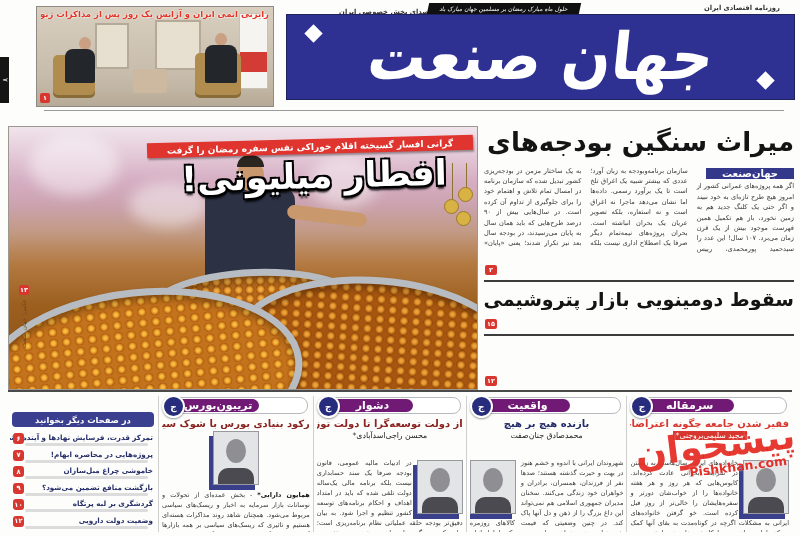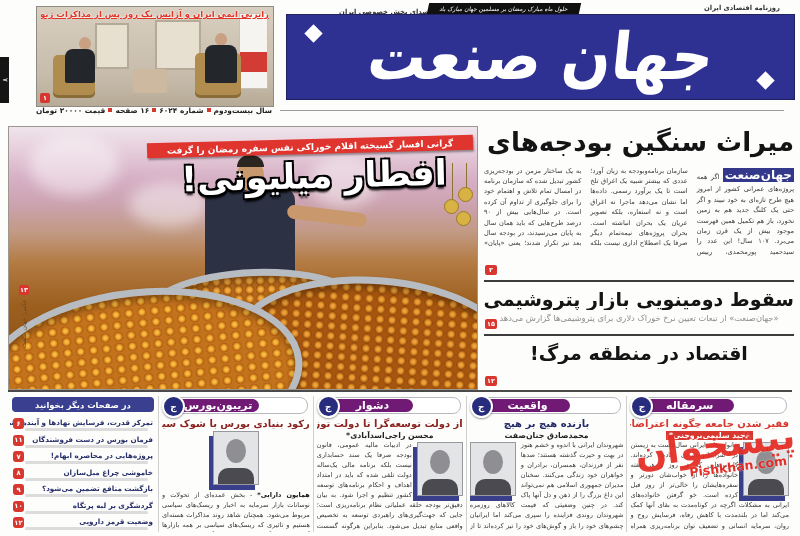--- a/index.html
+++ b/index.html
@@ -11,21 +11,21 @@
   .edge-tab{left:0;top:57px;width:9px;height:46px;background:#151515;color:#fff;font-size:7px;display:flex;align-items:center;justify-content:center;writing-mode:vertical-rl;}
 
   
   .top-photo{left:36px;top:6px;width:236px;height:99px;border:1px solid #8f8b84;background:linear-gradient(180deg,#d8cfc0,#c7bcab 70%,#b7ab97);overflow:hidden;}
   .tp-frame{position:absolute;background:#e7dfd0;border:2px solid #b5aa97;}
   .tp-flag{position:absolute;right:5px;top:6px;width:27px;height:74px;background:linear-gradient(180deg,#f6f4f0 0 52%,#d23c35 52% 78%,#f6f4f0 78%);border:1px solid #c9c2b4;}
   .tp-chair{position:absolute;background:#b08c4e;border-radius:5px;box-shadow:0 3px 0 #8a6c39;}
   .tp-man{position:absolute;background:#23262b;border-radius:8px 8px 2px 2px;}
   .tp-head{position:absolute;background:#caa083;border-radius:50%;}
   .tp-table{position:absolute;background:#cdb9a0;border-radius:3px;}
-  .tp-caption{position:absolute;top:2px;left:4px;right:4px;text-align:center;font-size:8.5px;font-weight:bold;color:#e23427;text-shadow:0 0 2px #fff,0 0 2px #fff;white-space:nowrap;overflow:hidden;text-decoration:underline;}
+  .tp-caption{position:absolute;top:2px;left:4px;right:4px;text-align:center;font-size:8.5px;font-weight:bold;color:#e23427;text-shadow:0 0 2px #fff,0 0 2px #fff;white-space:nowrap;overflow:hidden;}
   .badge{background:#d8372f;color:#fff;font-weight:bold;display:flex;align-items:center;justify-content:center;border-radius:2px;}
   .tp-badge{position:absolute;left:3px;bottom:3px;width:10px;height:10px;font-size:6.5px;}
 
   
   .tagline-left{left:338px;top:8px;width:92px;font-size:6.8px;font-weight:bold;color:#333;text-align:center;white-space:nowrap;overflow:hidden;}
   .ribbon{left:428px;top:3px;width:152px;height:11px;background:#101010;color:#fff;font-size:6px;display:flex;align-items:center;justify-content:center;white-space:nowrap;overflow:hidden;transform:skewX(-12deg);}
   .tagline-right{right:8px;top:4px;width:100px;font-size:6.8px;font-weight:bold;color:#333;text-align:center;white-space:nowrap;overflow:hidden;}
   .logo-box{left:286px;top:14px;width:507px;height:84px;background:#2e3192;border:1px solid #20225f;display:flex;align-items:center;justify-content:center;overflow:hidden;}
   .logo-text{color:#fff;font-size:58px;font-weight:bold;transform:skewX(-6deg) scaleY(1.12);letter-spacing:-2px;white-space:nowrap;}
   .diamond{position:absolute;background:#fff;transform:rotate(45deg);}
@@ -52,51 +52,51 @@
   .fp-kicker{position:absolute;left:138px;top:12px;width:326px;height:15px;background:#e0342f;color:#fff;font-size:9px;font-weight:bold;display:flex;align-items:center;justify-content:center;transform:rotate(-1.5deg);white-space:nowrap;overflow:hidden;box-shadow:1px 2px 2px rgba(0,0,0,.35);}
   .fp-headline{position:absolute;left:146px;top:29px;width:318px;text-align:center;font-size:35px;font-weight:bold;color:#fff;transform:rotate(-1.5deg);text-shadow:2px 2px 0 #000,-2px 2px 0 #000,2px -2px 0 #000,-2px -2px 0 #000,0 4px 2px rgba(0,0,0,.8);white-space:nowrap;}
   .fp-badge{position:absolute;left:10px;top:158px;width:10px;height:10px;font-size:6.5px;}
   .fp-credit{position:absolute;left:11px;top:172px;writing-mode:vertical-rl;transform:rotate(180deg);font-size:6px;color:#6a4a28;white-space:nowrap;height:90px;overflow:hidden;}
 
   
   .lead-block{left:484px;top:124px;width:310px;height:156px;border-bottom:2px solid #3c3c3c;}
   .lead-hl{text-align:center;font-size:26px;font-weight:bold;color:#141414;line-height:1.25;margin:2px 0 0;white-space:nowrap;overflow:hidden;}
   .lead-sub{text-align:center;font-size:9px;color:#8d8d8d;margin-top:3px;white-space:nowrap;overflow:hidden;}
   .lead-body{margin-top:7px;height:92px;overflow:hidden;column-count:3;column-gap:9px;font-size:6.6px;line-height:1.58;text-align:justify;color:#3a3a3a;}
-  .lead-tag{background:#33388a;color:#fff;font-weight:bold;padding:0 2px;font-size:12px;}
+  .lead-tag{background:#33388a;color:#fff;font-weight:bold;padding:0 16px;font-size:10px;}
   .pbadge{position:absolute;left:1px;bottom:5px;min-width:10px;height:10px;font-size:6.5px;padding:0 1px;}
   .story{left:484px;top:284px;width:310px;height:50px;border-bottom:2px solid #3c3c3c;text-align:center;}
   .story3{top:338px;height:50px;border-bottom:none;}
   .story-hl{font-size:19px;font-weight:bold;color:#141414;margin-top:4px;white-space:nowrap;overflow:hidden;}
   .story-sub{font-size:8.3px;color:#8d8d8d;margin-top:3px;white-space:nowrap;overflow:hidden;}
   .hr-main{left:8px;right:8px;top:390px;border-top:2px solid #4a4a4a;}
 
   
   .bottom{left:8px;right:8px;top:396px;height:136px;display:flex;direction:rtl;}
   .news-col{position:relative;overflow:hidden;padding:0 3px;border-left:1px solid #cfcfcf;}
   .col-editorial{width:163px;} .col-naqd{width:158px;} .col-didgah{width:150px;} .col-tribune{width:152px;}
   .tab{position:relative;height:15px;border:1px solid #b9b9c2;border-radius:8px;background:#fff;margin:1px 2px 4px;}
   .tab-fill{position:absolute;right:auto;left:12px;top:1px;bottom:1px;width:58%;background:#701a75;border-radius:7px;color:#fff;font-size:11px;font-weight:bold;display:flex;align-items:center;justify-content:center;white-space:nowrap;overflow:hidden;}
   .tab-icon{position:absolute;left:-3px;top:-3px;width:19px;height:19px;border-radius:50%;background:#272c7d;border:2px solid #fff;color:#fff;font-size:9px;font-weight:bold;display:flex;align-items:center;justify-content:center;box-shadow:0 1px 2px rgba(0,0,0,.4);}
   .col-head{text-align:center;font-size:10px;font-weight:bold;margin:2px 0;white-space:nowrap;overflow:hidden;}
   .hl-red{color:#d8372f;} .hl-navy{color:#232c66;} .hl-maroon{color:#8a2420;}
-  .col-author{text-align:center;font-size:7.8px;font-weight:bold;color:#222;margin-bottom:0;white-space:nowrap;overflow:hidden;}
+  .col-author{text-align:center;font-size:7.8px;font-weight:normal;color:#222;margin-bottom:18px;white-space:nowrap;overflow:hidden;}
   .author-red{background:#d8372f;color:#fff;padding:0 3px;}
   .portrait{width:44px;height:52px;background:#e3e4e6;border:1px solid #98989f;position:relative;box-shadow:-4px 5px 0 #3a3f8c;overflow:hidden;flex:none;}
   .po-head{position:absolute;left:50%;top:7px;transform:translateX(-50%);width:20px;height:24px;border-radius:50%;background:#8f8f93;}
   .po-body{position:absolute;left:50%;bottom:-2px;transform:translateX(-50%);width:36px;height:18px;border-radius:10px 10px 0 0;background:#4a4a50;}
   .col-body{font-size:6.5px;line-height:1.55;text-align:justify;color:#3a3a3a;overflow:hidden;}
   .f-right{float:right;margin:2px 0 3px 5px;}
   .f-left{float:left;margin:2px 5px 3px 0;}
   .center-po{margin:2px auto 5px;display:block;}
   .inline-name{font-weight:bold;color:#111;}
 
   
   .readmore{width:146px;position:relative;padding:0 2px;}
-  .rm-head{background:#3a3f8f;color:#fff;border-radius:4px;height:15px;font-size:8.4px;font-weight:bold;display:flex;align-items:center;justify-content:center;margin:1px 2px 6px;white-space:nowrap;overflow:hidden;}
+  .rm-head{background:#3a3f8f;color:#fff;border-radius:4px;height:15px;font-size:8.4px;font-weight:bold;display:flex;align-items:center;justify-content:center;margin:16px 2px 6px;white-space:nowrap;overflow:hidden;}
   .rm-item{position:relative;height:16px;margin-bottom:0.5px;}
   .rm-badge{position:absolute;left:3px;top:0;width:11px;height:11px;border-radius:3px;font-size:6.8px;}
   .rm-label{display:block;text-align:right;padding:0 3px 0 17px;font-size:7.2px;font-weight:bold;color:#28306b;white-space:nowrap;overflow:hidden;}
   .rm-bar{height:3px;background:#dcdcdc;border-radius:2px;margin:1px 8px 0 15px;}
 
   
   .watermark{right:4px;top:424px;width:120px;text-align:center;transform:rotate(-7deg);z-index:60;pointer-events:none;}
   .wm-fa{font-size:37px;font-weight:bold;color:rgba(226,30,22,.88);text-shadow:0 0 2px rgba(255,255,255,.6);line-height:1;}
   .wm-en{font-size:12.5px;font-weight:bold;color:rgba(226,30,22,.92);margin-top:-2px;text-shadow:0 0 2px rgba(255,255,255,.7);}
 </style>
@@ -127,23 +127,20 @@
   <div class="abs tagline-left">صدای بخش خصوصی ایران</div>
   <div class="abs ribbon">حلول ماه مبارک رمضان بر مسلمین جهان مبارک باد</div>
   <div class="abs tagline-right">روزنامه اقتصادی ایران</div>
   <div class="abs logo-box">
     <div class="diamond" style="left:20px;top:12px;width:13px;height:13px;"></div>
     <div class="diamond" style="right:22px;bottom:12px;width:13px;height:13px;"></div>
     <span class="logo-text">جهان صنعت</span>
   </div>
   <div class="abs dateline">
     <span class="dl-line"></span>
-    <span class="dl-group">
-      <span>سال بیست‌ودوم</span><span class="rs"></span><span>شماره ۶۰۲۴</span><span class="rs"></span><span>۱۶ صفحه</span><span class="rs"></span><span>قیمت ۲۰۰۰۰ تومان</span>
-    </span>
   </div>
 
   <div class="abs feature">
     <div class="blur-dot" style="left:20px;top:8px;width:90px;height:60px;"></div>
     <div class="blur-dot" style="left:300px;top:30px;width:70px;height:50px;"></div>
     <div class="blur-dot" style="left:120px;top:55px;width:80px;height:45px;"></div>
     <div class="fp-torso" style="left:196px;top:60px;width:90px;height:100px;"></div>
     <div class="fp-head" style="left:228px;top:33px;"></div>
     <div class="fp-hair" style="left:228px;top:28px;"></div>
     <div class="fp-arm" style="left:278px;top:82px;width:80px;height:14px;transform:rotate(7deg);"></div>
@@ -162,26 +159,24 @@
   </div>
 
   <div class="abs lead-block">
     <div class="lead-hl">میراث سنگین بودجه‌های ناتمام</div>
     <div class="lead-body"><span class="lead-tag">جهان‌صنعت</span> <span>اگر همه پروژه‌های عمرانی کشور از امروز هیچ طرح تازه‌ای به خود نبیند و اگر حتی یک کلنگ جدید هم به زمین نخورد، باز هم تکمیل همین فهرست موجود بیش از یک قرن زمان می‌برد. ۱۰۷ سال! این عدد را سیدحمید پورمحمدی، رییس سازمان برنامه‌وبودجه به زبان آورد؛ عددی که بیشتر شبیه یک اغراق تلخ است تا یک برآورد رسمی. داده‌ها اما نشان می‌دهد ماجرا نه اغراق است و نه استعاره، بلکه تصویر عریان یک بحران انباشته است. بحران پروژه‌های نیمه‌تمام دیگر صرفا یک اصطلاح اداری نیست بلکه به یک ساختار مزمن در بودجه‌ریزی کشور تبدیل شده که سازمان برنامه در امسال تمام تلاش و اهتمام خود را برای جلوگیری از تداوم آن کرده است. در سال‌هایی بیش از ۹۰ درصد طرح‌هایی که باید همان سال به پایان می‌رسیدند، در بودجه سال بعد نیز تکرار شدند؛ یعنی «پایان» در قانون بودجه با «پایان» در واقعیت از زمین تا آسمان فاصله دارد. همزمان سهم پروژه‌های بالای ۲۰ سال در ترکیب سنی طرح‌ها رو به افزایش گذاشته؛ پروژه‌هایی که...</span></div>
     <div class="badge pbadge">۲</div>
   </div>
 
   <div class="abs story">
     <div class="story-hl">سقوط دومینویی بازار پتروشیمی؟</div>
-    <div class="story-sub">«جهان‌صنعت» از تبعات تعیین نرخ خوراک دلاری برای پتروشیمی‌ها گزارش می‌دهد</div>
     <div class="badge pbadge">۱۵</div>
   </div>
 
   <div class="abs story story3">
-    <div class="story-hl">اقتصاد در منطقه مرگ!</div>
     <div class="badge pbadge" style="bottom:2px;">۱۲</div>
   </div>
 
   <div class="abs hr-main"></div>
 
   <div class="abs bottom">
 
     <div class="news-col col-editorial">
       <div class="tab">
         <div class="tab-fill">سرمقاله</div>
@@ -245,25 +240,20 @@
 
     <div class="readmore">
       <div class="rm-head">در صفحات دیگر بخوانید</div>
 
       <div class="rm-item">
         <span class="badge rm-badge">۶</span>
         <span class="rm-label">تمرکز قدرت، فرسایش نهادها و آینده رشد</span>
         <div class="rm-bar"></div>
       </div>
       <div class="rm-item">
-        <span class="badge rm-badge">۱۱</span>
-        <span class="rm-label">فرمان بورس در دست فروشندگان</span>
-        <div class="rm-bar"></div>
-      </div>
-      <div class="rm-item">
         <span class="badge rm-badge">۷</span>
         <span class="rm-label">پروژه‌هایی در محاصره ابهام!</span>
         <div class="rm-bar"></div>
       </div>
       <div class="rm-item">
         <span class="badge rm-badge">۸</span>
         <span class="rm-label">خاموشی چراغ مبل‌سازان</span>
         <div class="rm-bar"></div>
       </div>
       <div class="rm-item">
@@ -271,21 +261,21 @@
         <span class="rm-label">بازگشت منافع تضمین می‌شود؟</span>
         <div class="rm-bar"></div>
       </div>
       <div class="rm-item">
         <span class="badge rm-badge">۱۰</span>
         <span class="rm-label">گردشگری بر لبه پرتگاه</span>
         <div class="rm-bar"></div>
       </div>
       <div class="rm-item">
         <span class="badge rm-badge">۱۲</span>
-        <span class="rm-label">وضعیت قرمز دارویی</span>
+        <span class="rm-label">وضعیت دولت دارویی</span>
         <div class="rm-bar"></div>
       </div>
     </div>
   </div>
 
   <div class="abs watermark">
     <div class="wm-fa">پیشخوان</div>
     <div class="wm-en">Pishkhan.com</div>
   </div>
 

